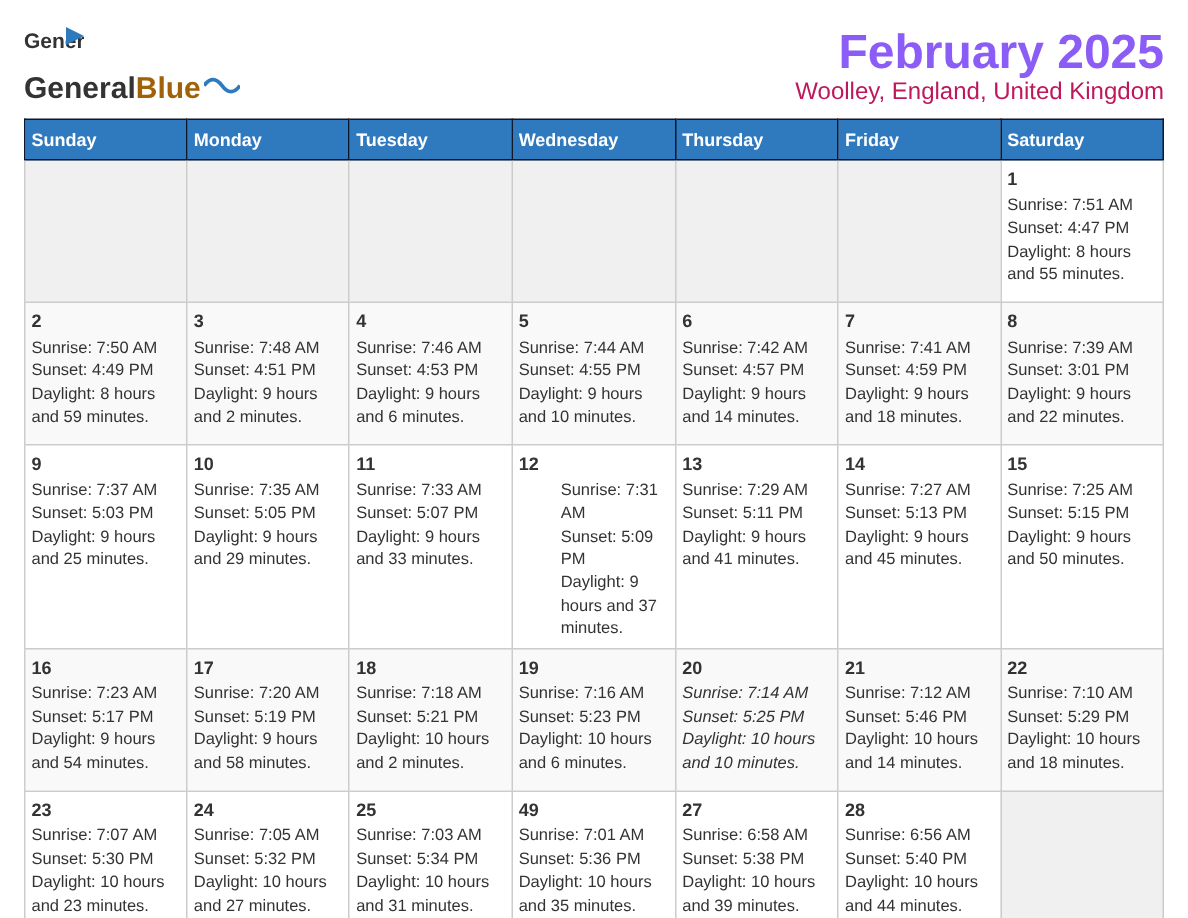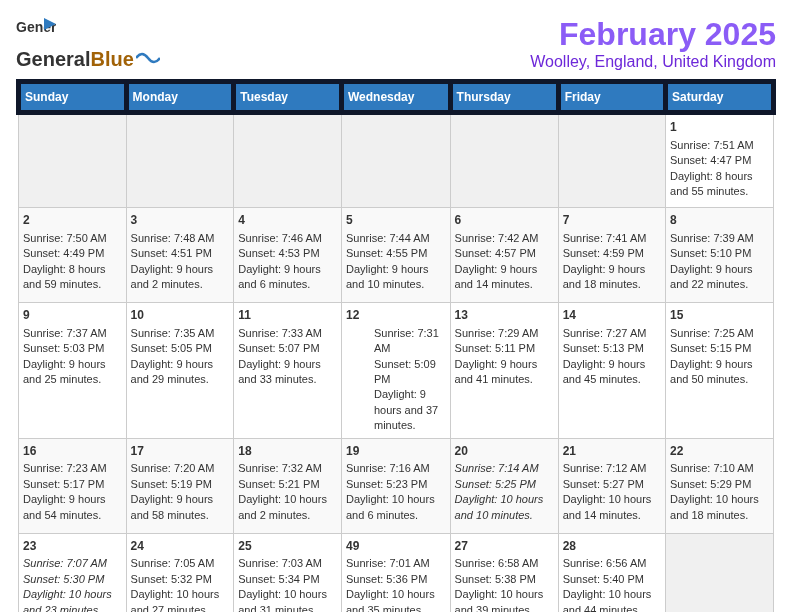--- a/index.html
+++ b/index.html
@@ -25,35 +25,35 @@
       text-align: right;
     }
     .title-block h1 {
       font-size: 32px;
       font-weight: bold;
       color: #8b5cf6;
     }
     .title-block h2 {
       font-size: 16px;
       font-weight: normal;
-      color: #6d28d9;
+      color: #be185d;
     }
     table {
       width: 100%;
       border-collapse: collapse;
       font-size: 11px;
     }
     thead tr th {
       background-color: #2f7abf;
       color: white;
       padding: 6px 4px;
       text-align: left;
       font-weight: bold;
       font-size: 12px;
-      border: 5px solid #0f172a;
+      border: 1px solid #0f172a;
     }
     tbody tr td {
       border: 1px solid #ccc;
       vertical-align: top;
       padding: 4px;
       width: 110px;
       min-height: 80px;
       height: 95px;
       color: #333;
       line-height: 1.4;
@@ -168,21 +168,21 @@
         </td>
         <td>
           <span class="day-num">7</span>
           <div class="day-info" style="white-space: pre-line;">Sunrise: 7:41 AM
 Sunset: 4:59 PM
 Daylight: 9 hours and 18 minutes.</div>
         </td>
         <td>
           <span class="day-num">8</span>
           <div class="day-info" style="white-space: pre-line;">Sunrise: 7:39 AM
-Sunset: 5:10 PM
+Sunset: 3:01 PM
 Daylight: 9 hours and 22 minutes.</div>
         </td>
       </tr>
       <tr>
         <td>
           <span class="day-num">9</span>
           <div class="day-info" style="white-space: pre-line;">Sunrise: 7:37 AM
 Sunset: 5:03 PM
 Daylight: 9 hours and 25 minutes.</div>
         </td>
@@ -231,53 +231,53 @@
 Daylight: 9 hours and 54 minutes.</div>
         </td>
         <td>
           <span class="day-num">17</span>
           <div class="day-info" style="white-space: pre-line;">Sunrise: 7:20 AM
 Sunset: 5:19 PM
 Daylight: 9 hours and 58 minutes.</div>
         </td>
         <td>
           <span class="day-num">18</span>
-          <div class="day-info" style="white-space: pre-line;">Sunrise: 7:32 AM
+          <div class="day-info" style="white-space: pre-line;">Sunrise: 7:18 AM
 Sunset: 5:21 PM
 Daylight: 10 hours and 2 minutes.</div>
         </td>
         <td>
           <span class="day-num">19</span>
           <div class="day-info" style="white-space: pre-line;">Sunrise: 7:16 AM
 Sunset: 5:23 PM
 Daylight: 10 hours and 6 minutes.</div>
         </td>
         <td>
           <span class="day-num">20</span>
           <div class="day-info" style="white-space: pre-line; font-style: italic;">Sunrise: 7:14 AM
 Sunset: 5:25 PM
 Daylight: 10 hours and 10 minutes.</div>
         </td>
         <td>
           <span class="day-num">21</span>
           <div class="day-info" style="white-space: pre-line;">Sunrise: 7:12 AM
-Sunset: 5:27 PM
+Sunset: 5:46 PM
 Daylight: 10 hours and 14 minutes.</div>
         </td>
         <td>
           <span class="day-num">22</span>
           <div class="day-info" style="white-space: pre-line;">Sunrise: 7:10 AM
 Sunset: 5:29 PM
 Daylight: 10 hours and 18 minutes.</div>
         </td>
       </tr>
       <tr>
         <td>
           <span class="day-num">23</span>
-          <div class="day-info" style="white-space: pre-line; font-style: italic;">Sunrise: 7:07 AM
+          <div class="day-info" style="white-space: pre-line;">Sunrise: 7:07 AM
 Sunset: 5:30 PM
 Daylight: 10 hours and 23 minutes.</div>
         </td>
         <td>
           <span class="day-num">24</span>
           <div class="day-info" style="white-space: pre-line;">Sunrise: 7:05 AM
 Sunset: 5:32 PM
 Daylight: 10 hours and 27 minutes.</div>
         </td>
         <td>

